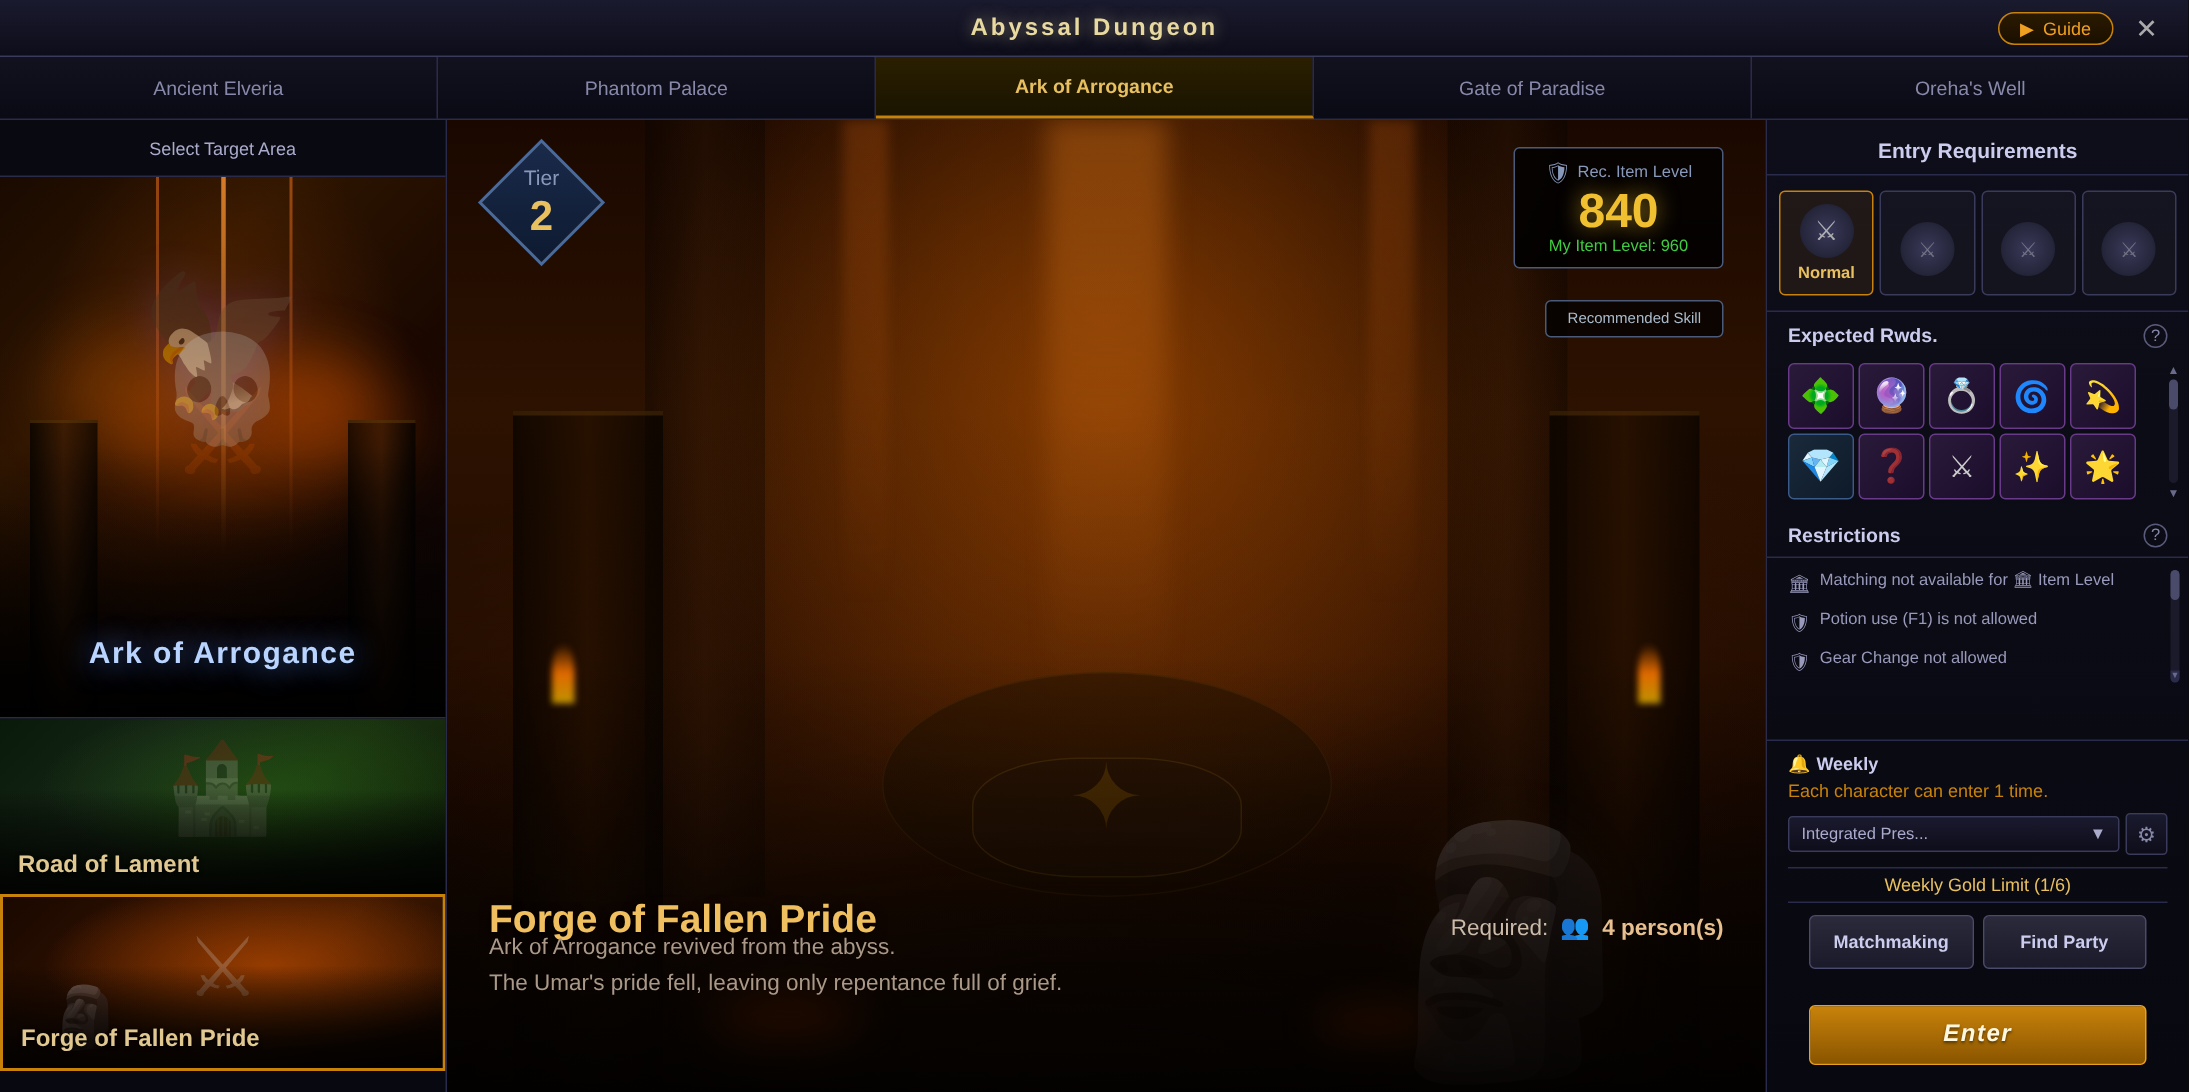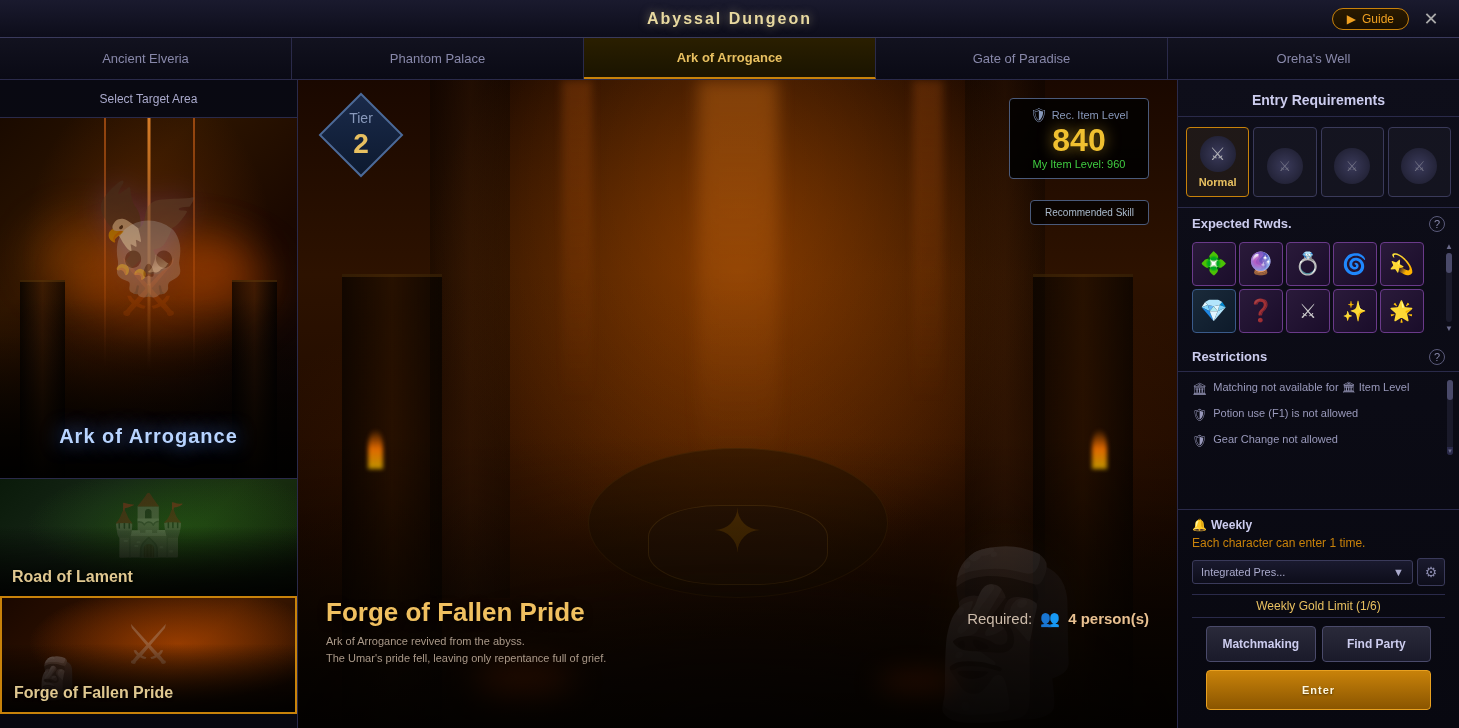--- a/index.html
+++ b/index.html
@@ -356,21 +356,21 @@
     .persons-count {
       color: #e8c090;
       font-weight: bold;
     }
     .dungeon-description {
       position: absolute;
       bottom: 60px;
       left: 28px;
       right: 28px;
       color: #aa9988;
-      font-size: 11px;
+      font-size: 15px;
       line-height: 1.6;
     }
 
     
     .right-panel {
       width: 282px;
       background: linear-gradient(180deg, #0e0e1a 0%, #080810 100%);
       border-left: 1px solid #2a2a4a;
       display: flex;
       flex-direction: column;
@@ -589,31 +589,32 @@
       background: linear-gradient(180deg, #2a2a3a, #1a1a2a);
       border: 1px solid #4a4a6a;
       border-radius: 4px;
       color: #ccccee;
       font-size: 12px;
       cursor: pointer;
       font-weight: bold;
     }
 
     .enter-btn {
-      margin: 0 14px 10px;
+      margin: 16px 14px 10px;
       height: 40px;
       background: linear-gradient(180deg, #c8820a, #8a5500);
       border: 1px solid #e8a020;
       border-radius: 4px;
       color: #fff8e0;
-      font-size: 11px;
+      font-size: 16px;
       font-weight: bold;
       cursor: pointer;
       letter-spacing: 1px;
       text-shadow: 0 1px 2px rgba(0,0,0,0.5);
+      font-style: italic;
     }
 
     .rewards-container {
       position: relative;
       padding: 4px 14px 8px;
     }
     .rewards-inner-grid {
       display: grid;
       grid-template-columns: repeat(5, 44px);
       grid-template-rows: repeat(2, 44px);

